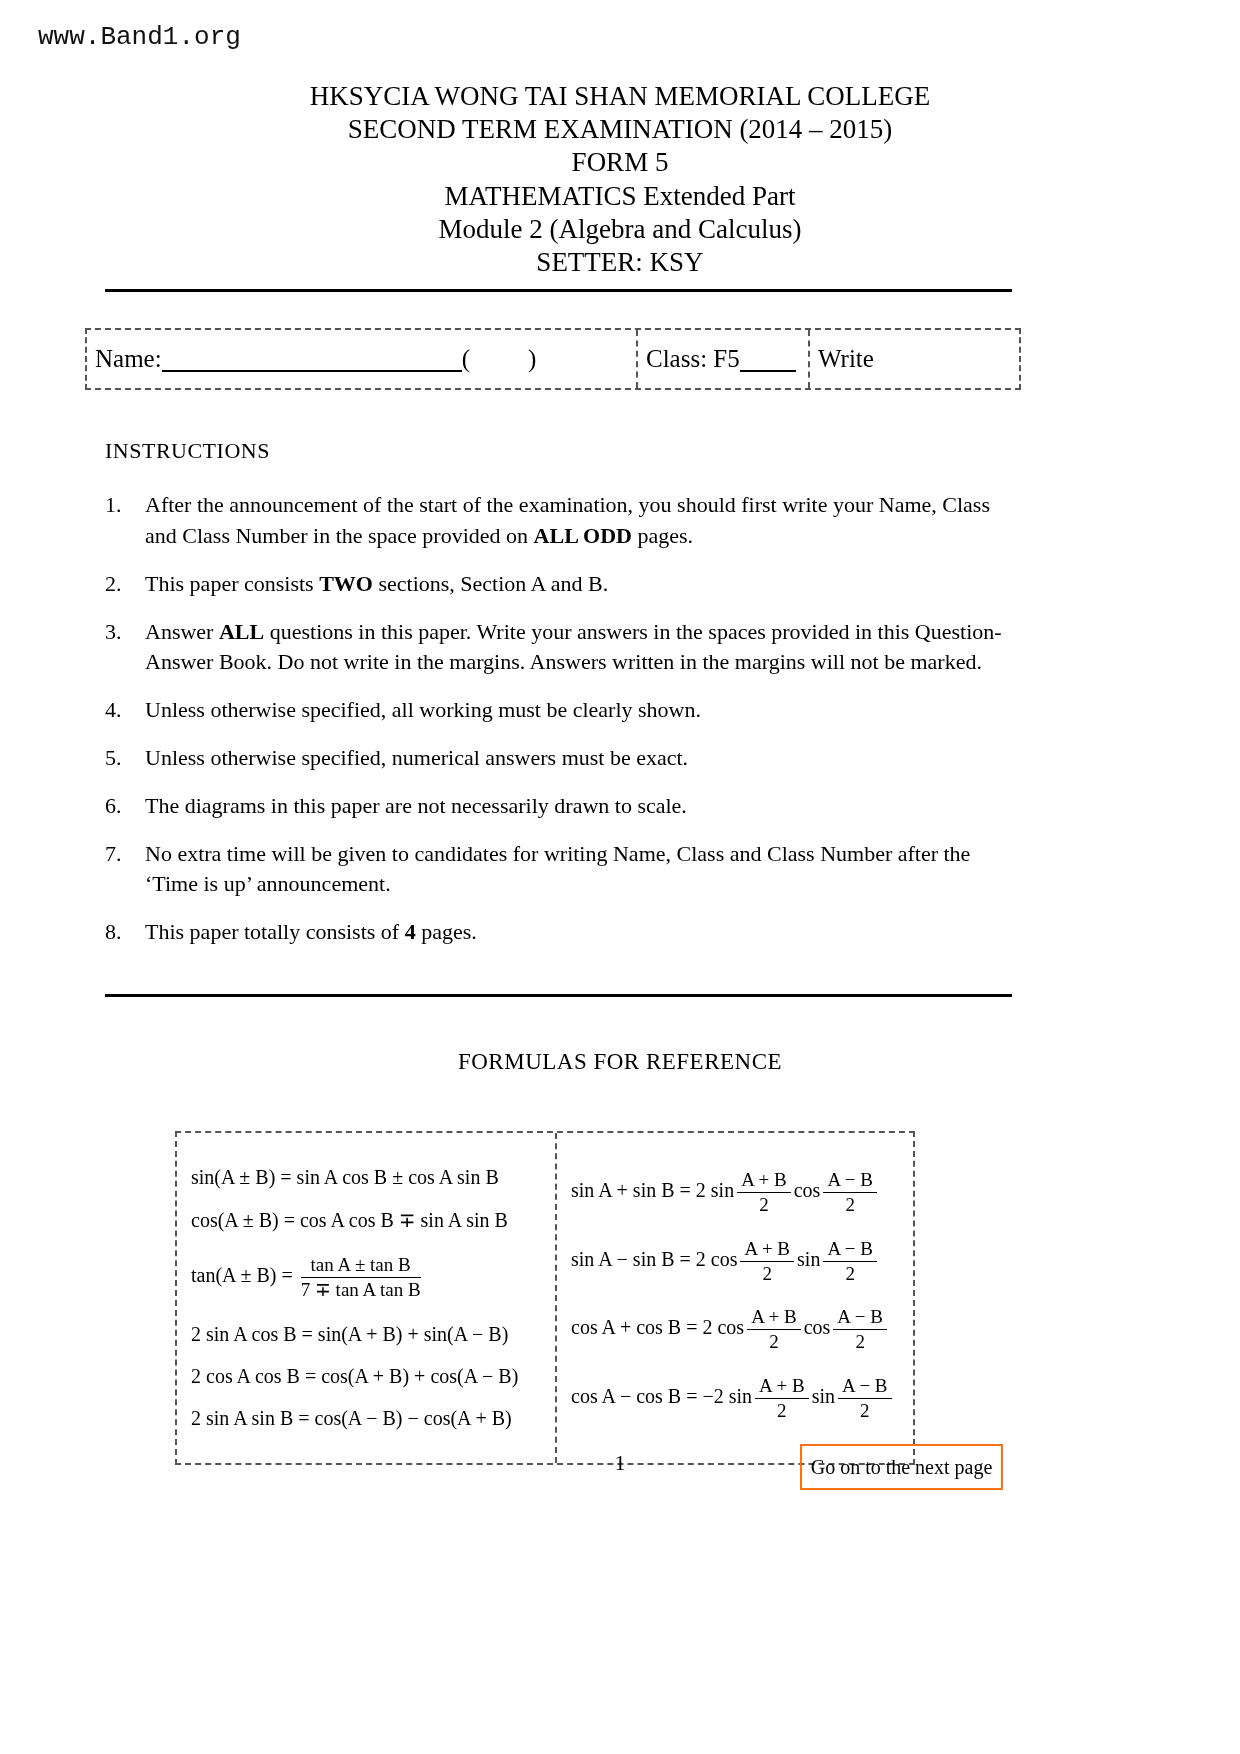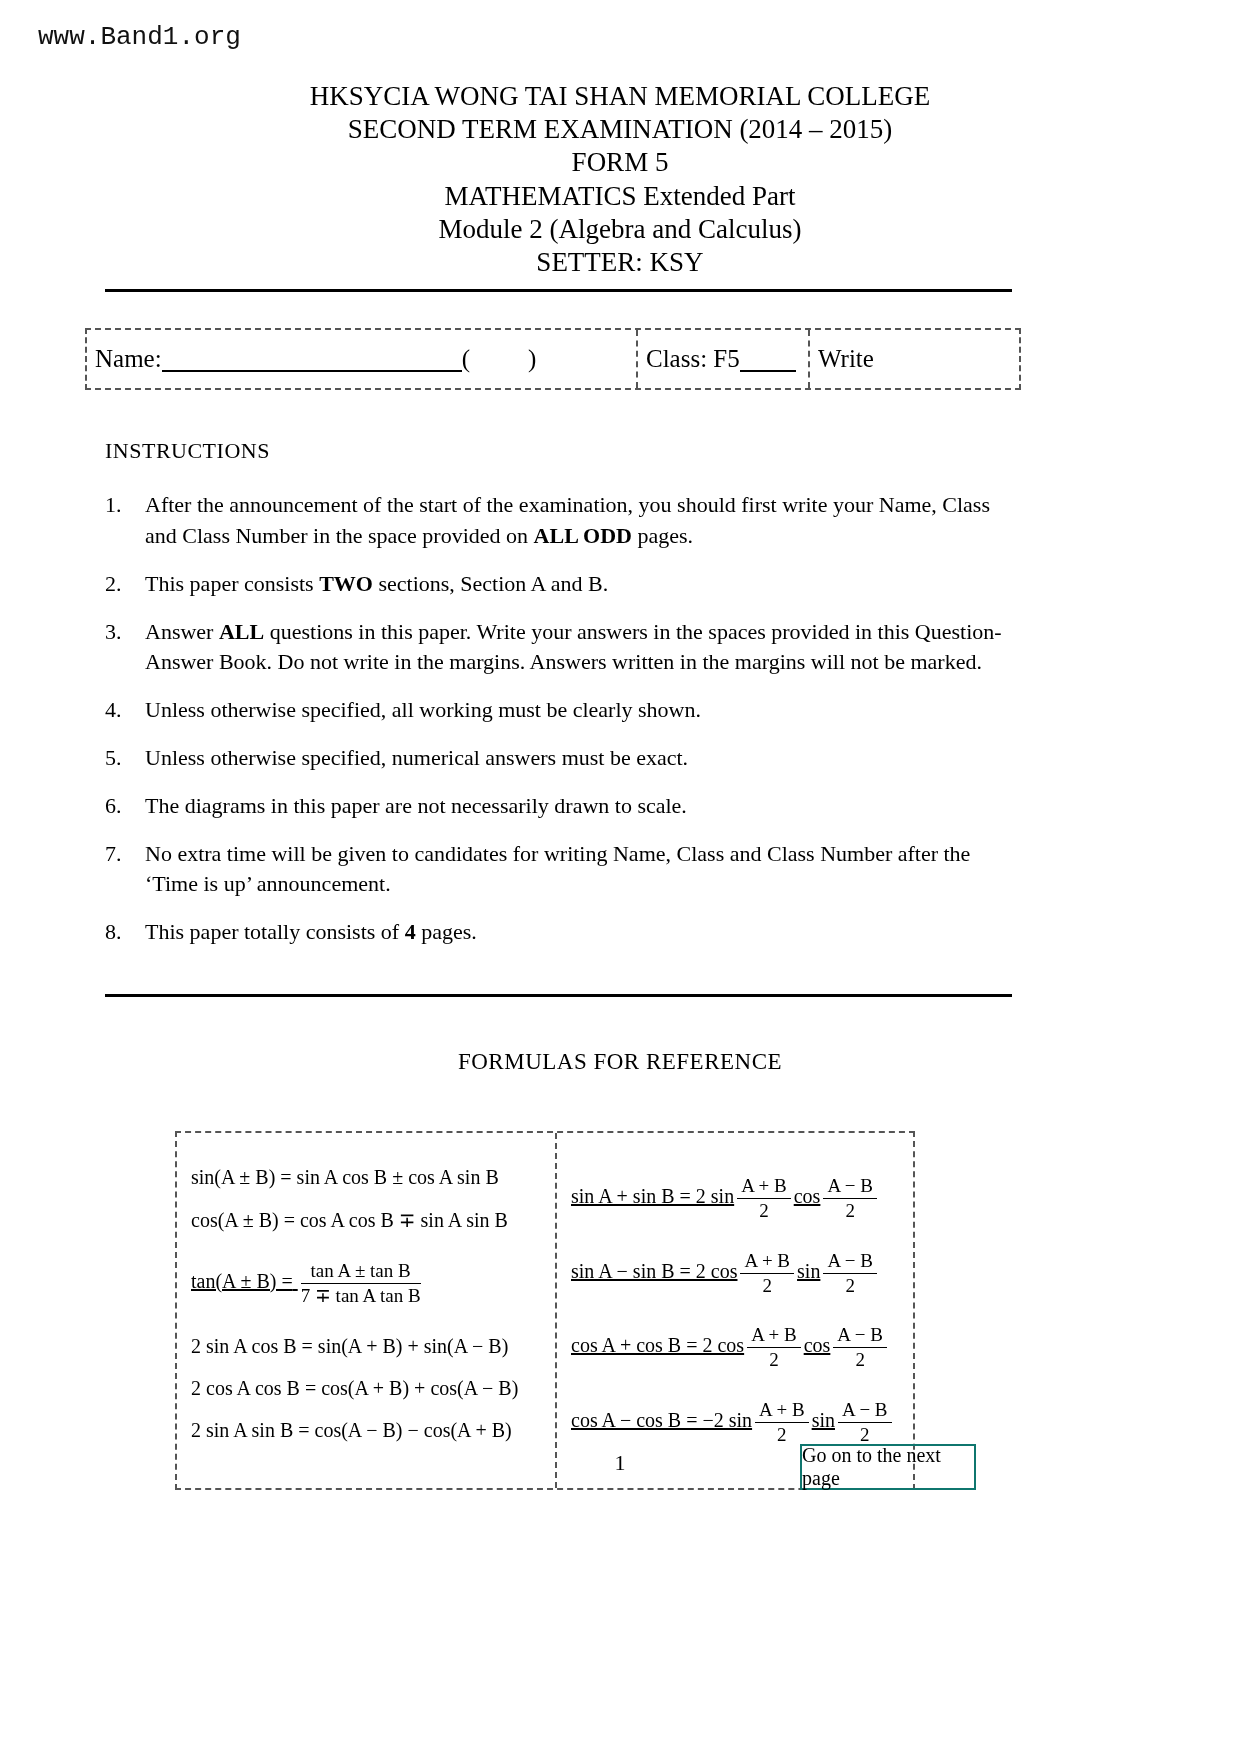--- a/index.html
+++ b/index.html
@@ -66,21 +66,21 @@
     margin: 56px 0 0 175px;
     width: 740px;
     border: 2px dashed #555;
     display: flex;
     font-size: 20px;
   }
   .f-col { padding: 14px 10px 14px 14px; }
   .f-col-left { width: 378px; }
   .f-col-right { flex: 1; border-left: 2px dashed #555; padding-left: 14px; }
   .f-row { margin: 19px 0; white-space: nowrap; }
-  .f-row-frac { margin: 28px 0; text-decoration: underline; }
+  .f-row-frac { margin: 22px 0; }
   .frac {
     display: inline-block;
     vertical-align: middle;
     text-align: center;
     font-size: 19px;
     line-height: 1.15;
     margin: 0 3px;
   }
   .fnum { display: block; border-bottom: 1.5px solid #000; padding: 0 4px 1px; }
   .fden { display: block; padding-top: 1px; }
@@ -90,23 +90,23 @@
     top: 1450px;
     left: 0;
     width: 100%;
     text-align: center;
     font-size: 22px;
   }
   .next-box {
     position: absolute;
     top: 1444px;
     left: 800px;
-    width: 176px;
+    width: 203px;
     height: 46px;
-    border: 2px solid #0f766e;
+    border: 2px solid #f97316;
     display: flex;
     align-items: center;
     justify-content: center;
     font-size: 20px;
   }
 </style>
 </head>
 <body>
 
 <div class="watermark">www.Band1.org</div>

